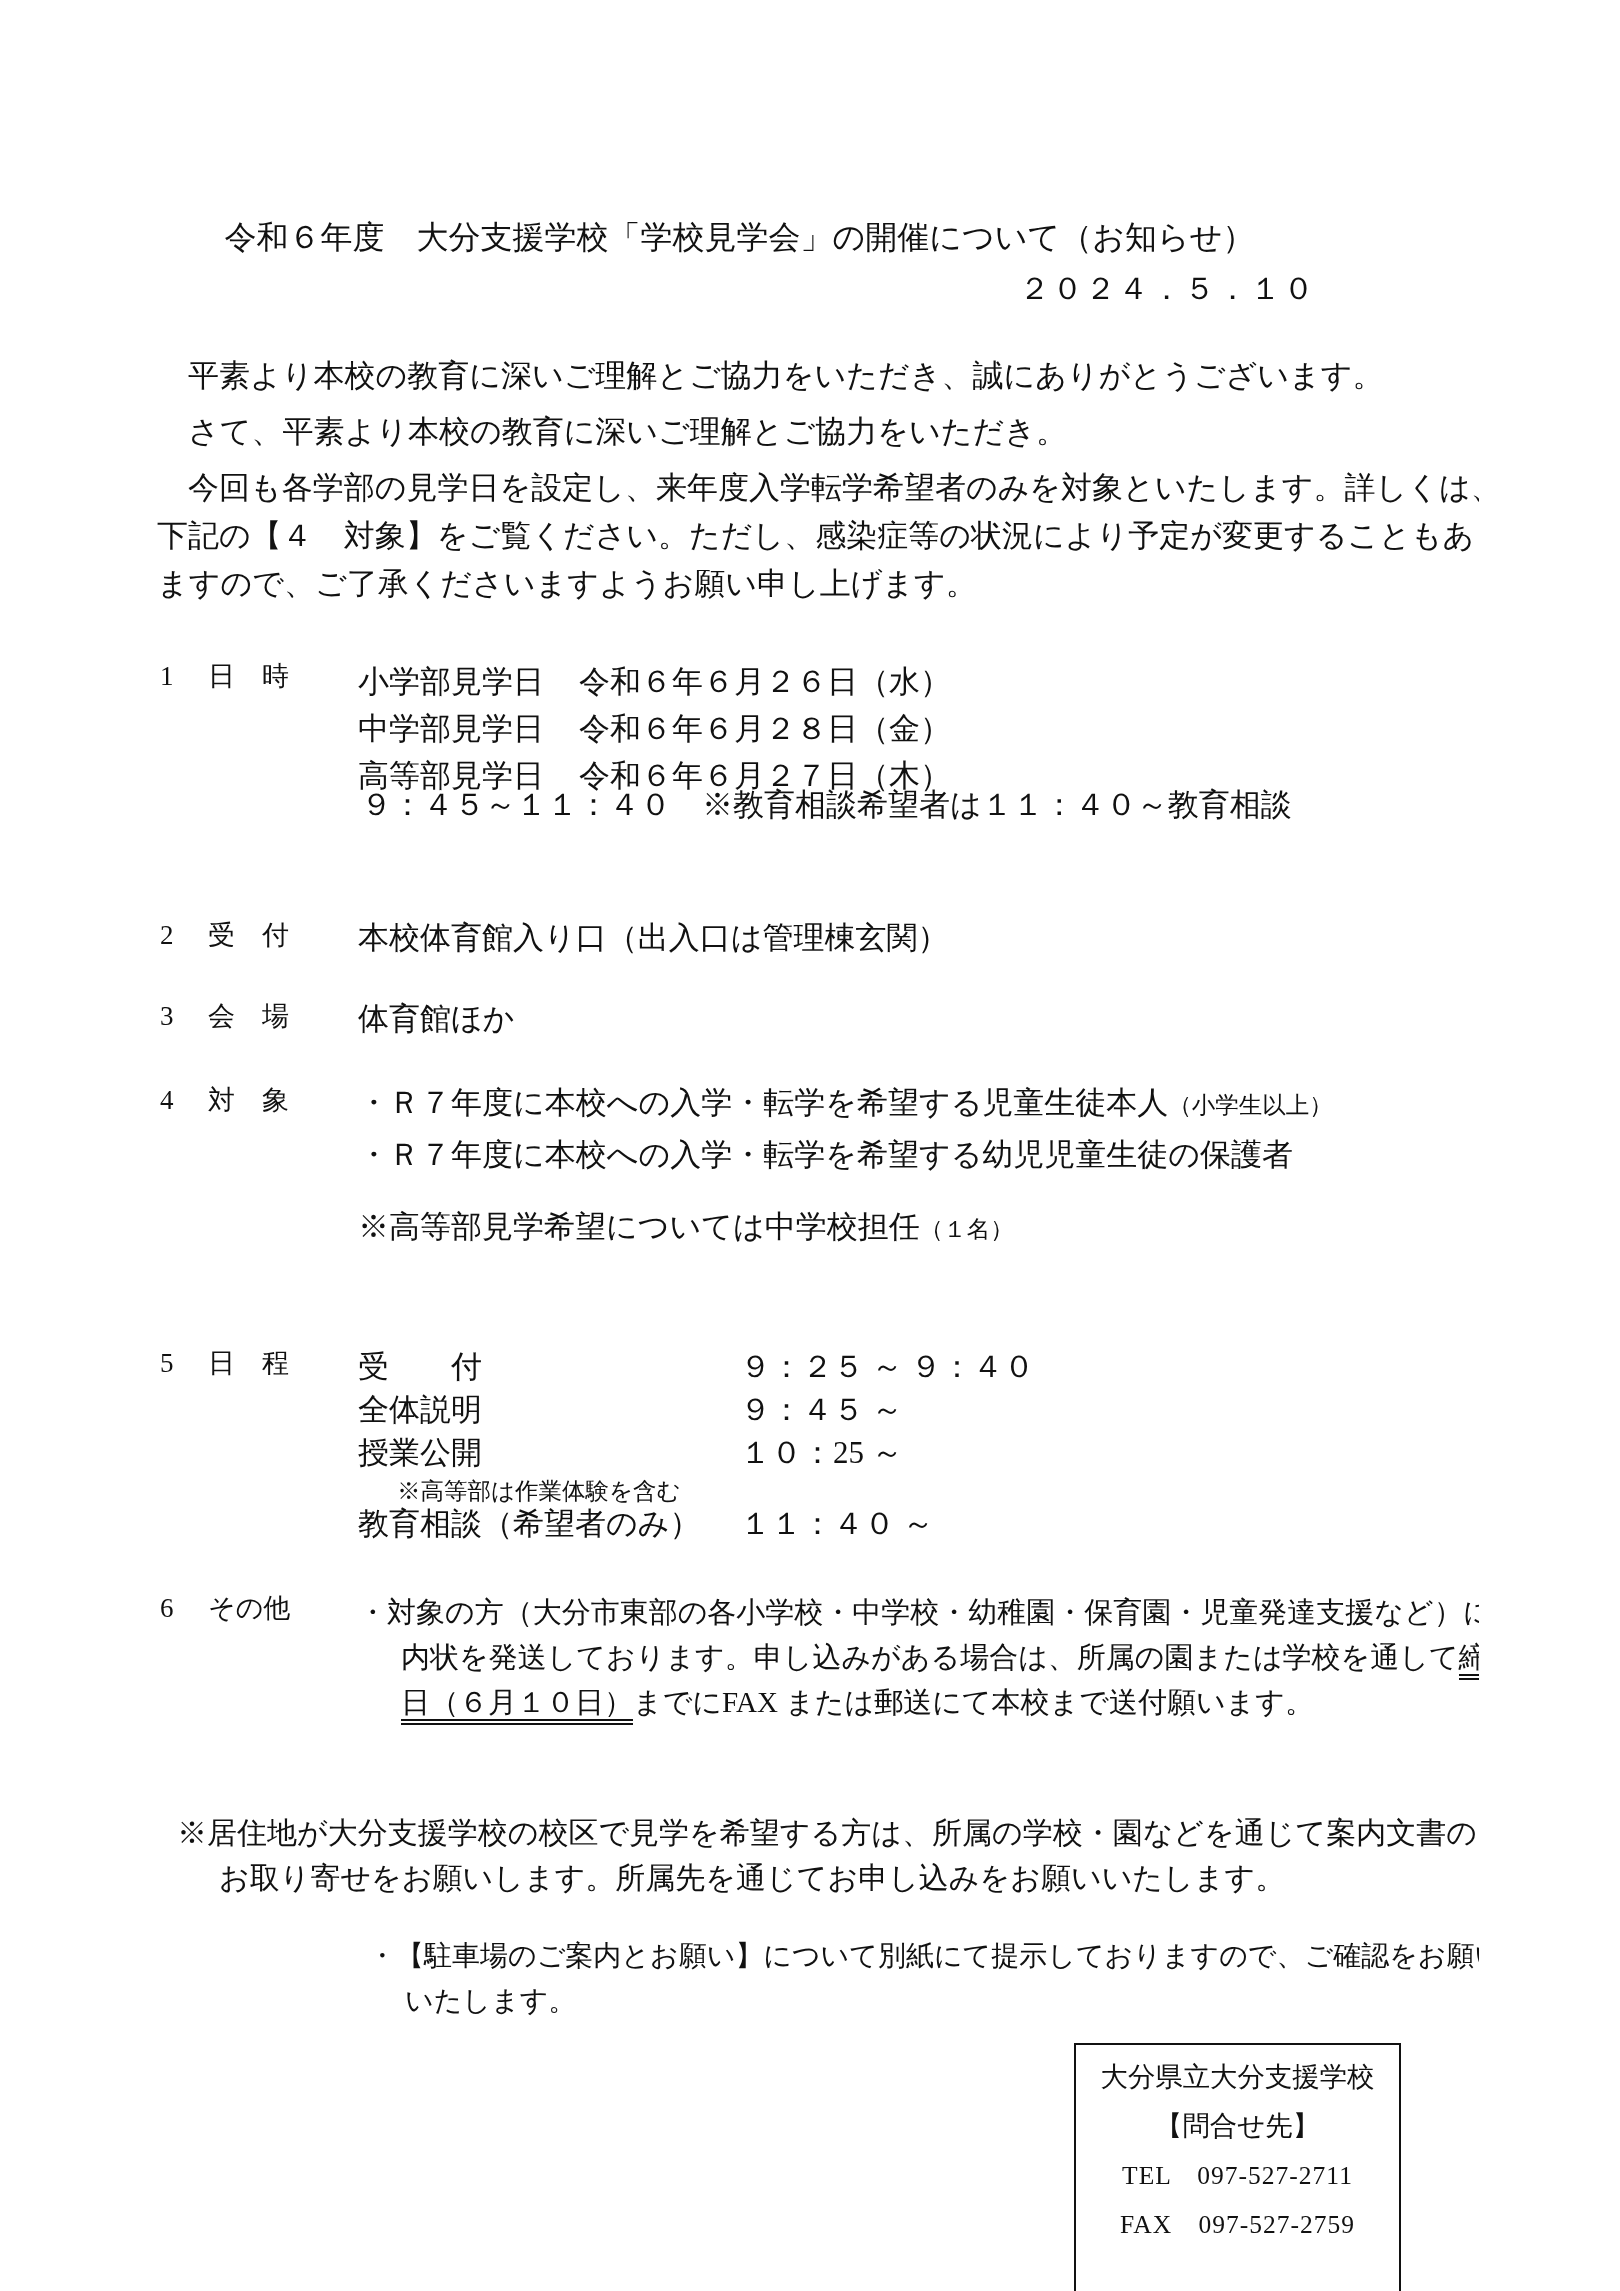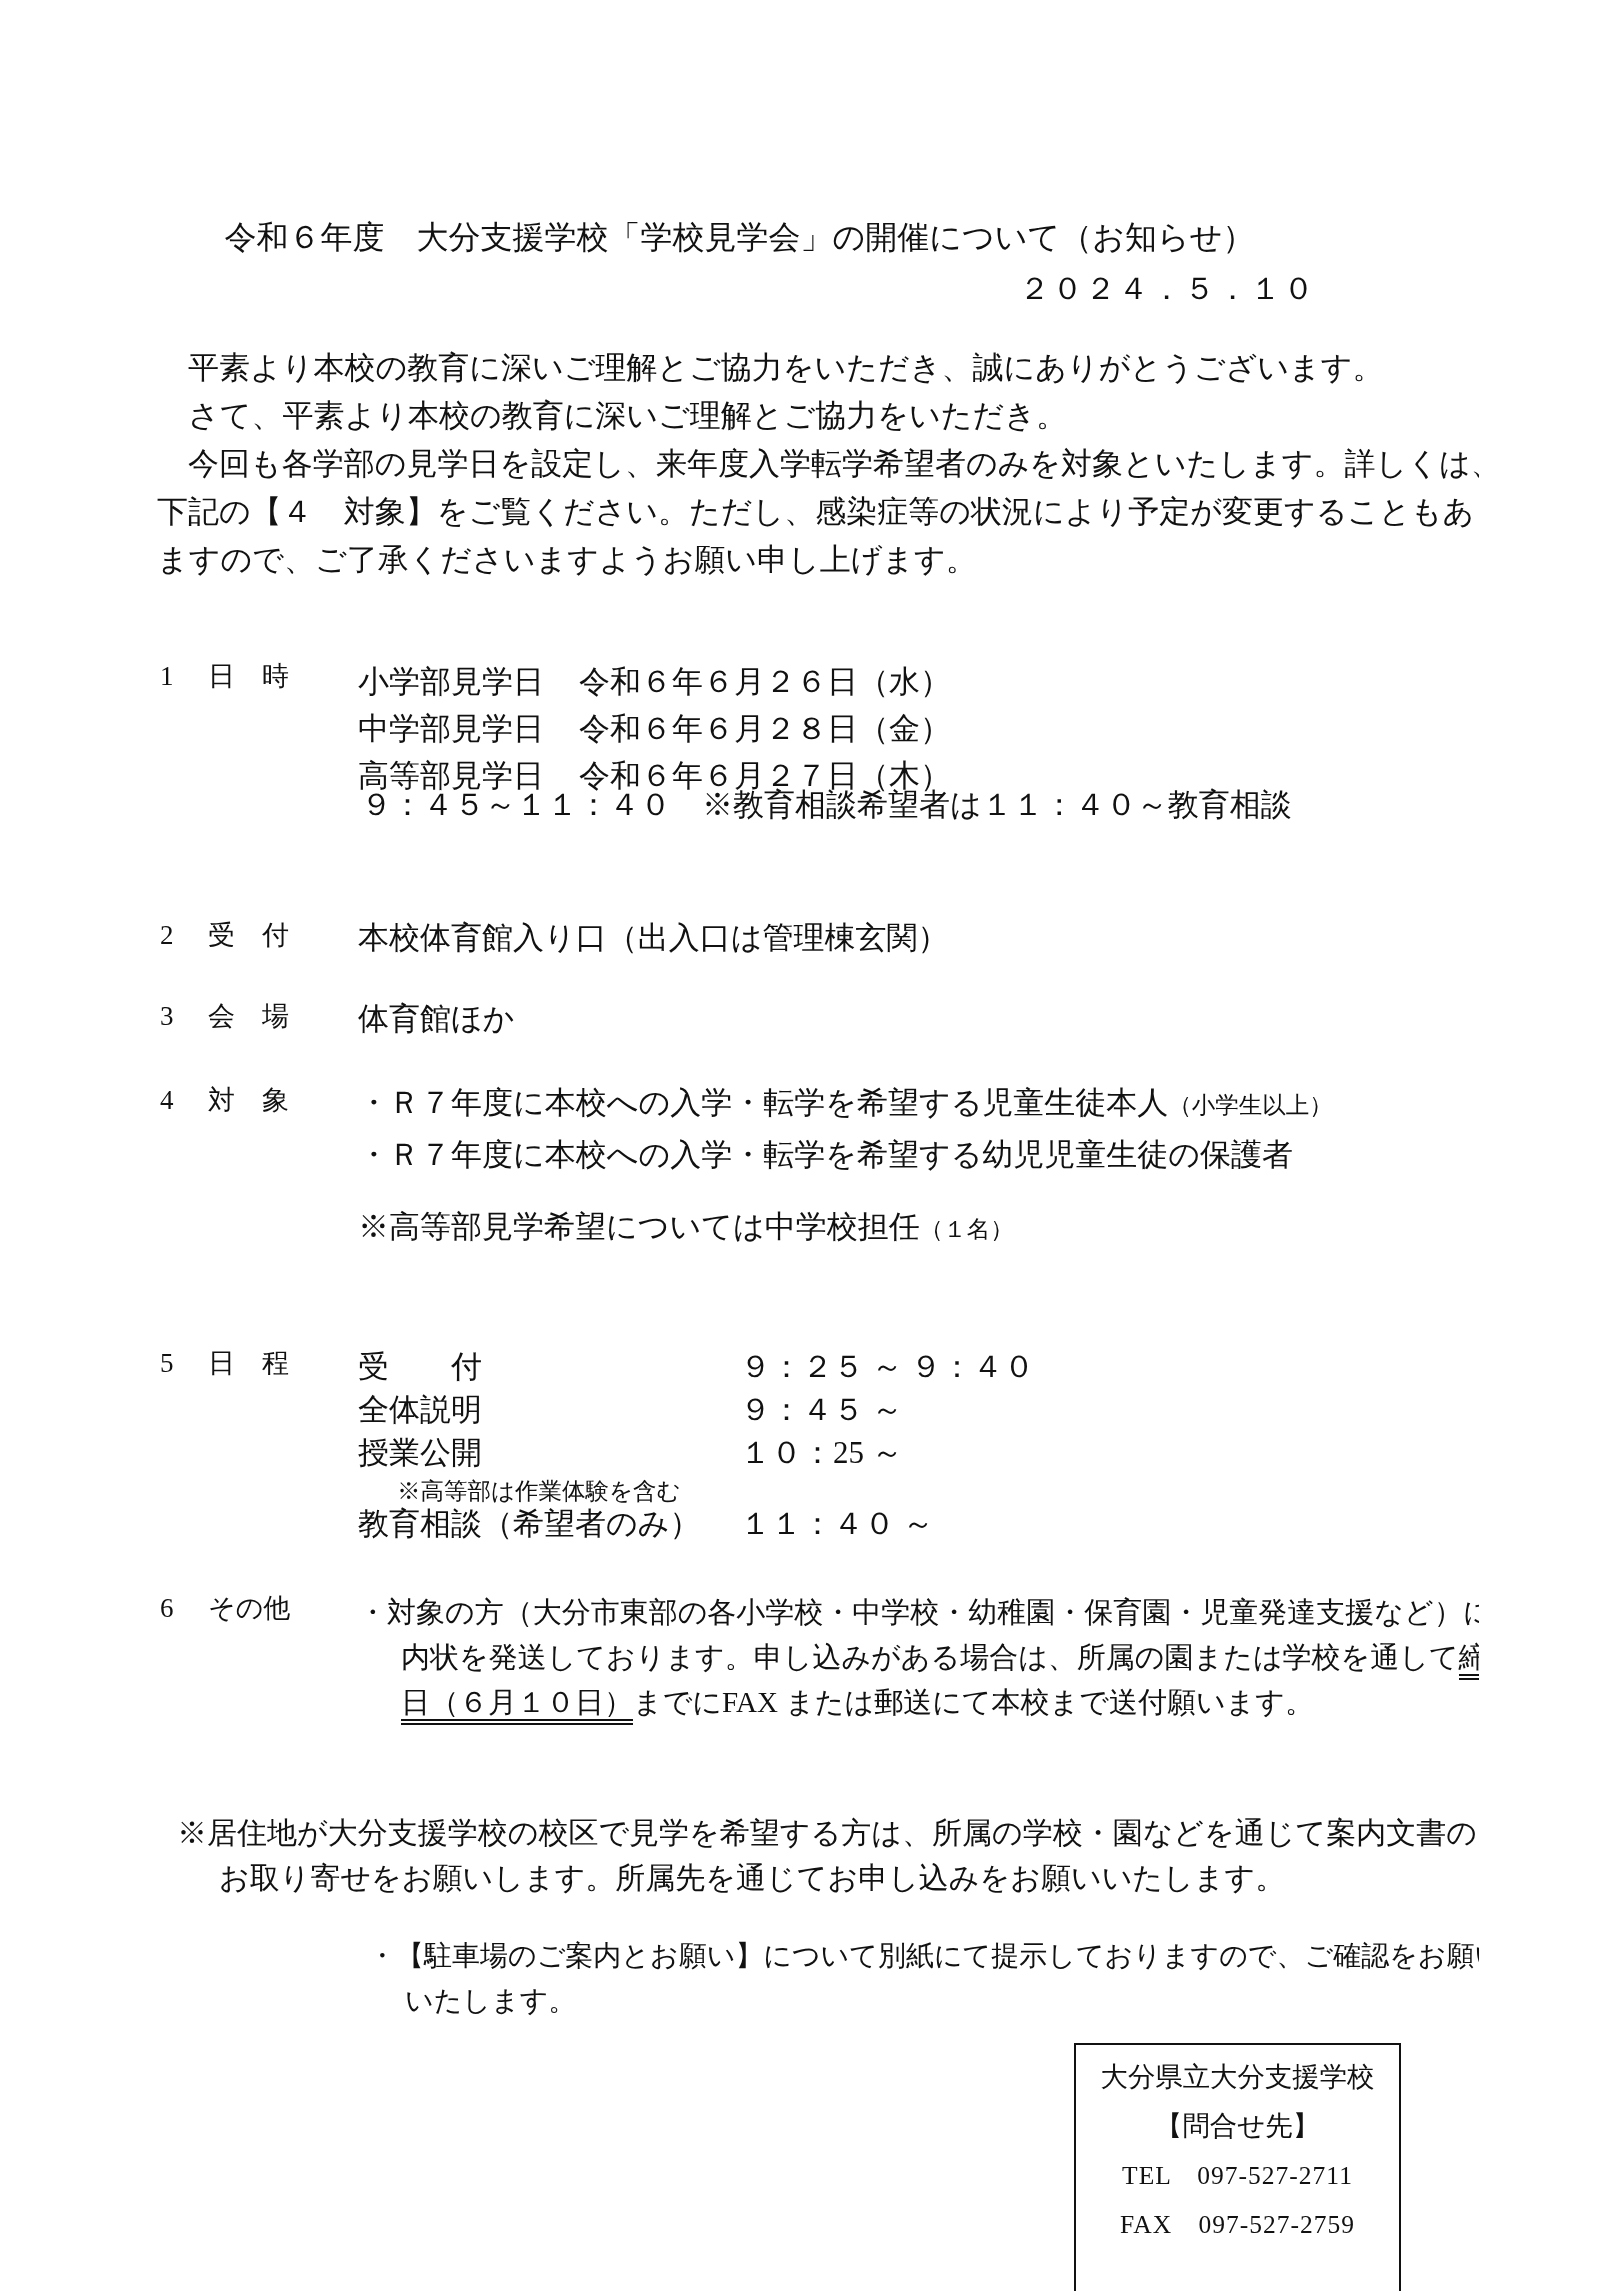--- a/index.html
+++ b/index.html
@@ -18,21 +18,21 @@
     top: 216px; left: 0; width: 100%;
     text-align: center; font-size: 32px; white-space: nowrap;
   }
   .doc-date {
     top: 268px; right: 163px; font-size: 31px; letter-spacing: 2px;
   }
   .intro {
     top: 344px; left: 157px; width: 1370px;
     font-size: 31px; line-height: 48px;
   }
-  .intro p { text-indent: 31px; }
+  .intro p { text-indent: 31px; margin-top: 8px; }
   .sec-head { left: 160px; font-size: 27px; white-space: nowrap; }
   .sec-head .num { display: inline-block; width: 48px; }
   .sec-content { left: 358px; font-size: 31px; }
   .rows .row { line-height: 47px; white-space: nowrap; }
   .rows .cell-name { display: inline-block; width: 221px; }
   .sched .row { line-height: 43px; white-space: nowrap; }
   .sched .cell-name { display: inline-block; width: 382px; }
   .time-note { left: 361px; top: 784px; font-size: 31px; white-space: nowrap; }
   .small { font-size: 23.5px; }
   .s4-line { left: 358px; font-size: 31px; white-space: nowrap; }

